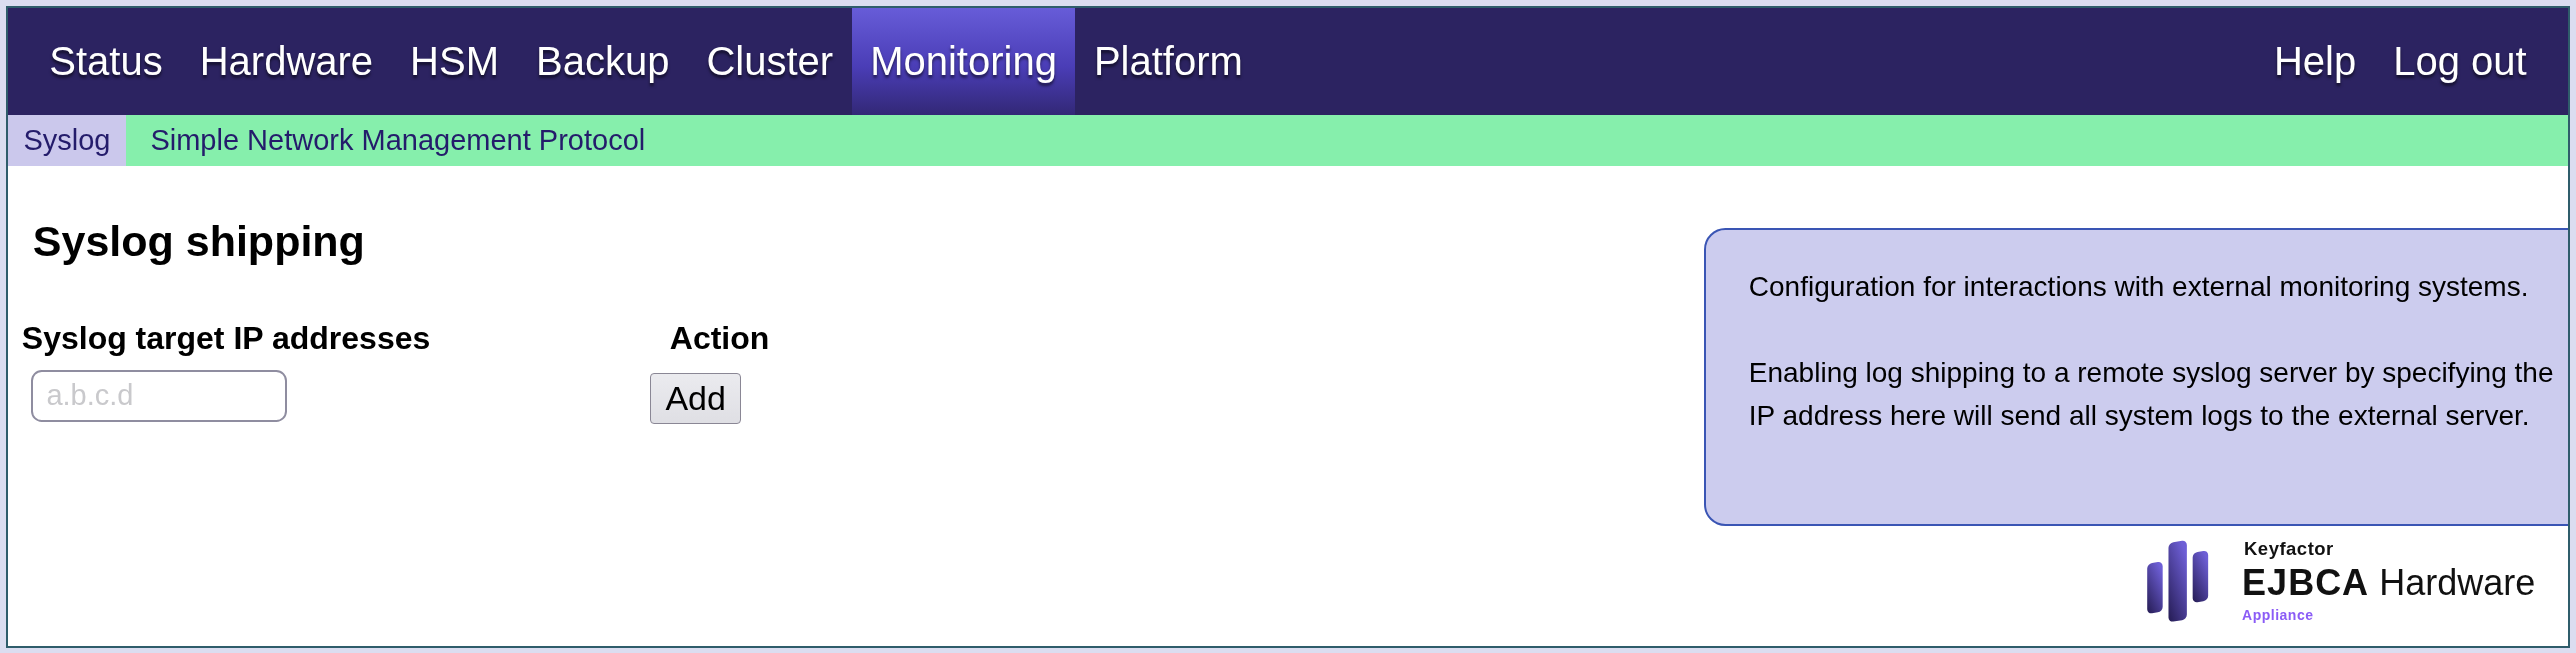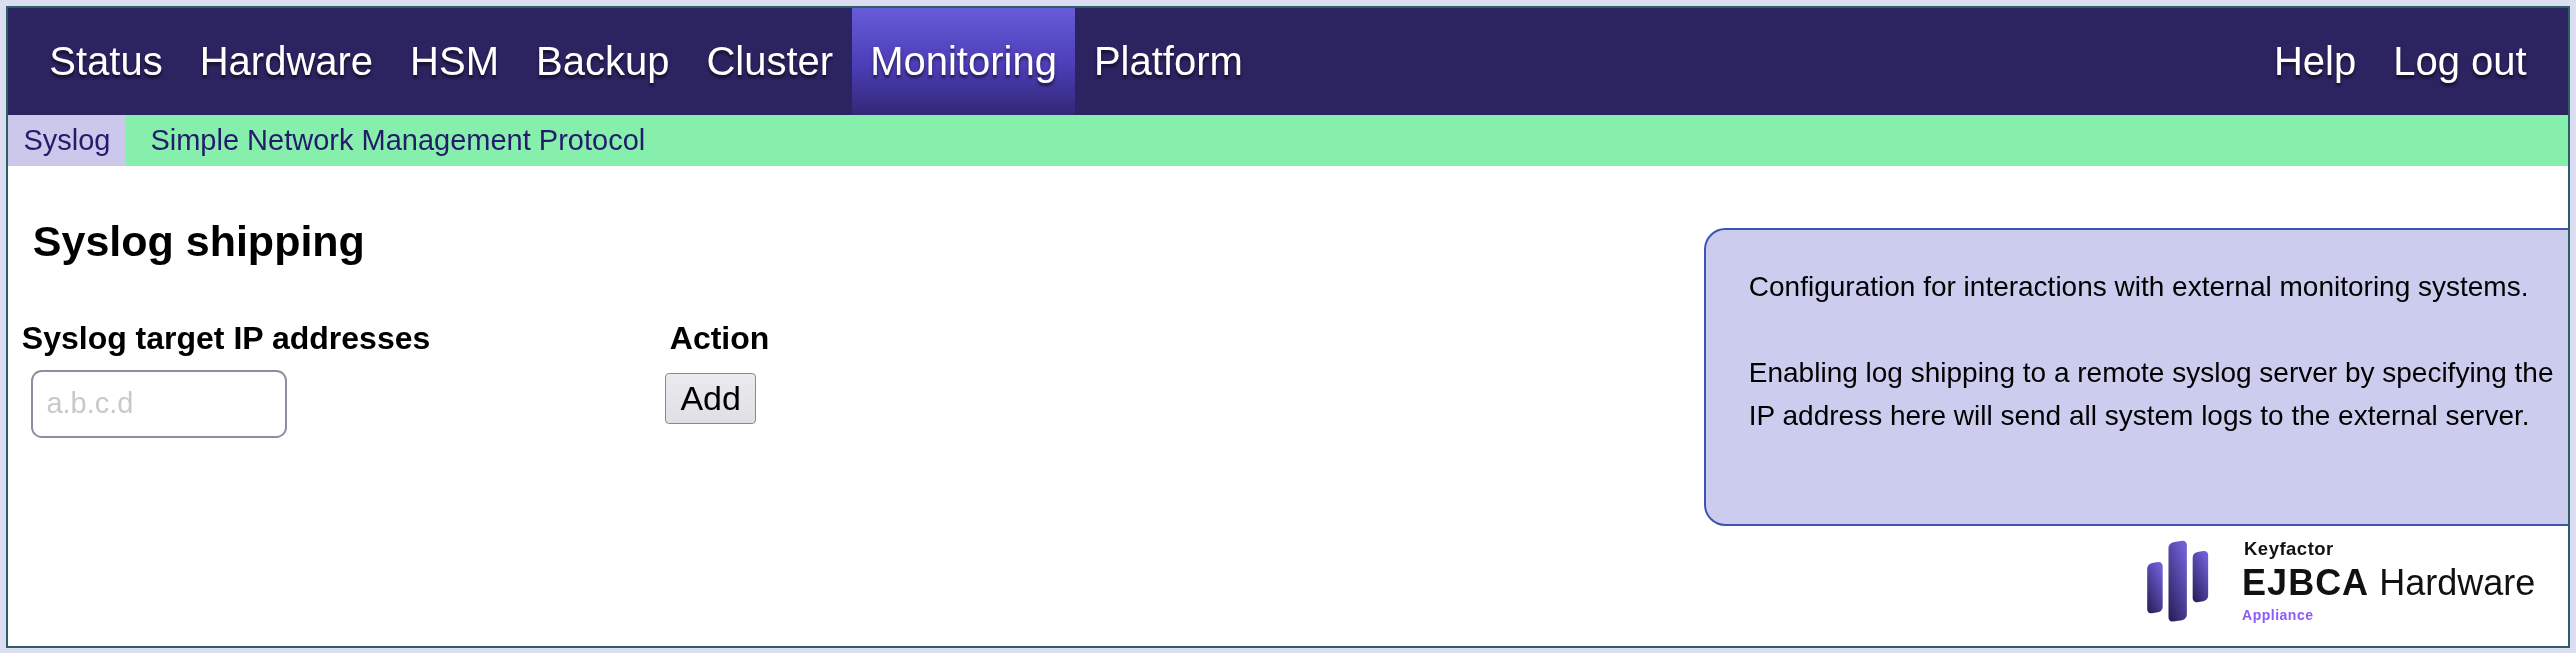--- a/index.html
+++ b/index.html
@@ -78,34 +78,34 @@
     font-size: 32px;
     font-weight: 700;
     color: #000000;
     white-space: nowrap;
   }
   .label-ip { left: 14px; }
   .label-action { left: 662px; }
   .ip-input {
     position: absolute;
     left: 23px; top: 204px;
-    width: 256px; height: 68px;
+    width: 256px; height: 52px;
     border: 2.4px solid #8f8da0;
     border-radius: 10.7px;
     font-size: 29px;
     font-family: "Liberation Sans", sans-serif;
     padding: 0 13.6px;
     color: #333333;
     outline: none;
     background: #ffffff;
   }
   .ip-input::placeholder { color: #c9c9cc; opacity: 1; }
   .add-button {
     position: absolute;
-    left: 657px; top: 207px;
+    left: 642px; top: 207px;
     height: 51px;
     padding: 0 14.6px;
     font-size: 34px;
     font-family: "Liberation Sans", sans-serif;
     color: #000000;
     background: linear-gradient(180deg, #ebebef 0%, #dfdfe4 100%);
     border: 1.9px solid #8a8795;
     border-radius: 4px;
     cursor: pointer;
   }

